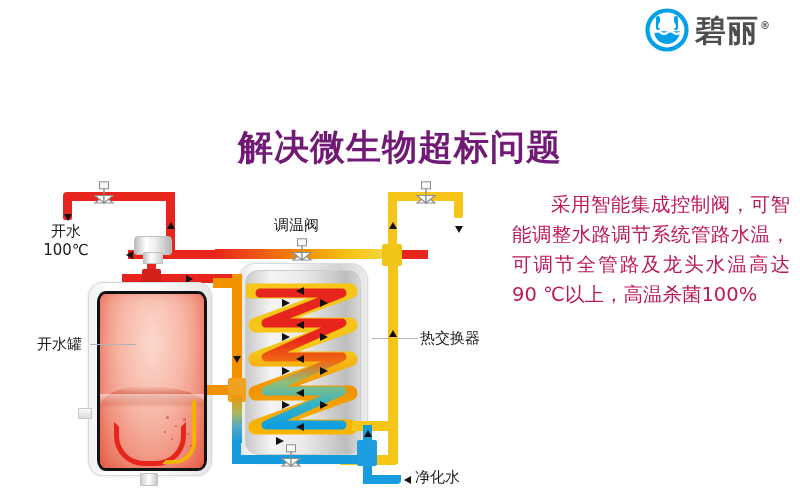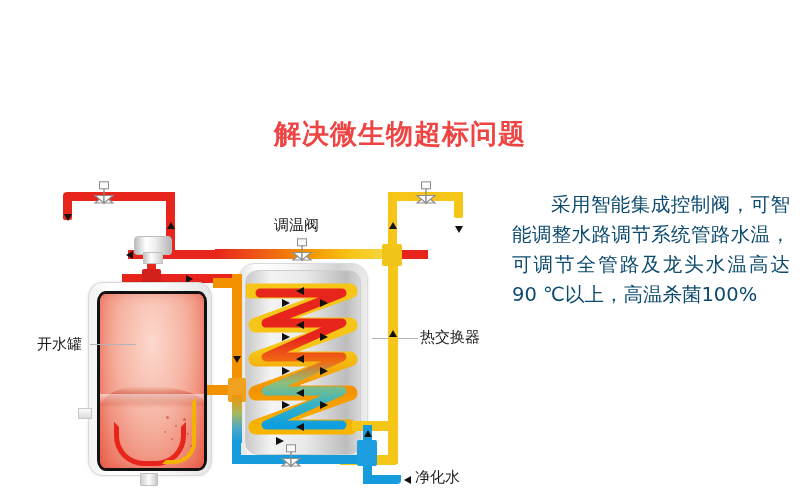--- a/index.html
+++ b/index.html
@@ -14,27 +14,27 @@
   .logo{position:absolute;left:645px;top:8px;display:flex;align-items:center;gap:6px;}
   .logo-mark{width:44px;height:44px;position:relative;}
   .logo-text{font-size:31px;font-weight:bold;color:#4d4d4d;letter-spacing:1px;line-height:1;
              font-family:"DejaVu Sans","Liberation Sans",sans-serif;}
   .logo-r{font-size:10px;color:#4d4d4d;vertical-align:super;margin-left:1px;}
 
   
   .title{position:absolute;left:0;top:78px;width:800px;text-align:center;
          font-size:38px;font-weight:bold;color:#23a3e8;letter-spacing:2px;
          font-family:"DejaVu Sans","Liberation Sans",sans-serif;}
-  .subtitle{position:absolute;left:0;top:116px;width:800px;text-align:center;
-            font-size:27px;font-weight:bold;color:#ef4444;letter-spacing:1px;
+  .subtitle{position:absolute;left:0;top:124px;width:800px;text-align:center;
+            font-size:35px;font-weight:bold;color:#701a75;letter-spacing:1px;
             font-family:"DejaVu Sans","Liberation Sans",sans-serif;}
 
   
   .para{position:absolute;left:512px;top:190px;width:278px;
-        font-size:19.5px;line-height:30px;color:#0c4a6e;text-align:justify;
+        font-size:19.5px;line-height:30px;color:#be185d;text-align:justify;
         text-indent:39px;font-family:"DejaVu Sans","Liberation Sans",sans-serif;}
 
   
   .pipe{position:absolute;}
   .red{background:#e8251d;}
   .redD{background:#d4201a;}
   .yel{background:#f5c518;}
   .org{background:#f39200;}
   .blu{background:#169bdc;}
 
@@ -89,20 +89,34 @@
   .mk.r{border-top:4px solid transparent;border-bottom:4px solid transparent;border-left:7px solid #111;}
   .mk.l{border-top:4px solid transparent;border-bottom:4px solid transparent;border-right:7px solid #111;}
   .mk.u{border-left:4px solid transparent;border-right:4px solid transparent;border-bottom:7px solid #111;}
   .mk.d{border-left:4px solid transparent;border-right:4px solid transparent;border-top:7px solid #111;}
 </style>
 </head>
 <body>
 
 <div class="stage">
 
+  <div class="logo">
+    <div class="logo-mark">
+      <svg width="44" height="44" viewBox="0 0 44 44">
+        <circle cx="22" cy="22" r="19.5" fill="none" stroke="#00a0e9" stroke-width="4.2"></circle>
+        <path d="M13 10 L13 20 M31 10 L31 20" stroke="#00a0e9" stroke-width="4" fill="none" stroke-linecap="round"></path>
+        <path d="M13 20 Q13 13 17.5 13 Q22 13 22 19 Q22 13 26.5 13 Q31 13 31 20 Z" fill="#ffffff"></path>
+        <path d="M9.2 23.2 L34.8 23.2 A12.8 12.8 0 0 1 9.2 23.2 Z" fill="#00a0e9"></path>
+        <path d="M9.4 24.6 q3.2 -2.6 6.4 0 q3.2 2.6 6.4 0 q3.2 -2.6 6.4 0 q3.2 2.6 6.0 0" stroke="#ffffff" stroke-width="2.3" fill="none"></path>
+      </svg>
+    </div>
+    <div class="logo-text">
+      <span>碧丽</span><span class="logo-r">®</span>
+    </div>
+  </div>
 
   <div class="subtitle">解决微生物超标问题</div>
 
   <div class="para">采用智能集成控制阀，可智能调整水路调节系统管路水温，可调节全管路及龙头水温高达90 ℃以上，高温杀菌100%</div>
 
   <div class="pipe red" style="left:63px;top:198px;width:9px;height:22px;border-radius:0 0 2px 2px;"></div>
   <div class="pipe red" style="left:63px;top:192px;width:46px;height:9px;border-radius:4px 0 0 0;"></div>
   <div class="pipe red" style="left:100px;top:192px;width:75px;height:9px;"></div>
   <div class="pipe red" style="left:166px;top:192px;width:9px;height:62px;border-radius:0 4px 0 0;"></div>
 
@@ -113,20 +127,24 @@
     <svg width="22" height="26" viewBox="0 0 22 26">
       <rect x="6.5" y="0.8" width="9" height="7" fill="#fafafa" stroke="#8d8d8d" stroke-width="1"></rect>
       <line x1="11" y1="7.5" x2="11" y2="13" stroke="#8d8d8d" stroke-width="1.4"></line>
       <polygon points="2,22 11,14.5 11,22" fill="#ffffff" stroke="#8d8d8d" stroke-width="1.2"></polygon>
       <polygon points="20,22 11,14.5 11,22" fill="#ffffff" stroke="#8d8d8d" stroke-width="1.2"></polygon>
       <polygon points="2,14.5 11,22 11,14.5" fill="#ffffff" stroke="#8d8d8d" stroke-width="1.2"></polygon>
       <polygon points="20,14.5 11,22 11,14.5" fill="#ffffff" stroke="#8d8d8d" stroke-width="1.2"></polygon>
     </svg>
   </div>
 
+  <div class="lbl c" style="left:26px;top:222px;width:80px;">
+    <div>开水</div>
+    <div>100℃</div>
+  </div>
 
   <div class="pipe red" style="left:128px;top:250px;width:300px;height:9px;"></div>
   <div class="pipe red" style="left:147px;top:258px;width:9px;height:40px;"></div>
   <div class="pipe red" style="left:122px;top:274px;width:110px;height:9px;"></div>
   <div class="pipe redD" style="left:142px;top:269px;width:19px;height:19px;border-radius:2px;"></div>
   <div class="mk l" style="left:126px;top:250.5px;"></div>
   <div class="mk r" style="left:186px;top:274.5px;"></div>
   <div class="mk d" style="left:147.5px;top:290px;"></div>
 
   <div style="position:absolute;left:134px;top:236px;width:36px;height:17px;border-radius:4px 4px 3px 3px;
@@ -210,21 +228,21 @@
         <polygon points="58,118 50,122 58,126"></polygon>
         <polygon points="36,130 44,134 36,138"></polygon>
         <polygon points="74,130 82,134 74,138"></polygon>
         <polygon points="58,152 50,156 58,160"></polygon>
         <polygon points="30,166 38,170 30,174"></polygon>
       </g>
     </svg>
   </div>
 
   <div class="leader" style="left:372px;top:338px;width:46px;"></div>
-  <div class="lbl" style="left:420px;top:329px;font-family:Liberation Mono, monospace;">热交换器</div>
+  <div class="lbl" style="left:420px;top:329px;">热交换器</div>
 
   <div class="pipe org" style="left:232px;top:274px;width:10px;height:120px;"></div>
   <div class="pipe org" style="left:213px;top:278px;width:24px;height:10px;"></div>
   <div class="pipe org" style="left:207px;top:385px;width:32px;height:10px;"></div>
   <div class="pipe" style="left:228px;top:378px;width:18px;height:24px;border-radius:2px;background:#f0a11e;"></div>
   <div class="pipe" style="left:232px;top:395px;width:10px;height:48px;
        background:linear-gradient(180deg,#f39200 0%,#a6b85e 38%,#49a8c9 70%,#169bdc 100%);"></div>
   <div class="mk d" style="left:232.5px;top:356px;"></div>
 
   <div class="pipe yel" style="left:388px;top:249px;width:10px;height:215px;"></div>

